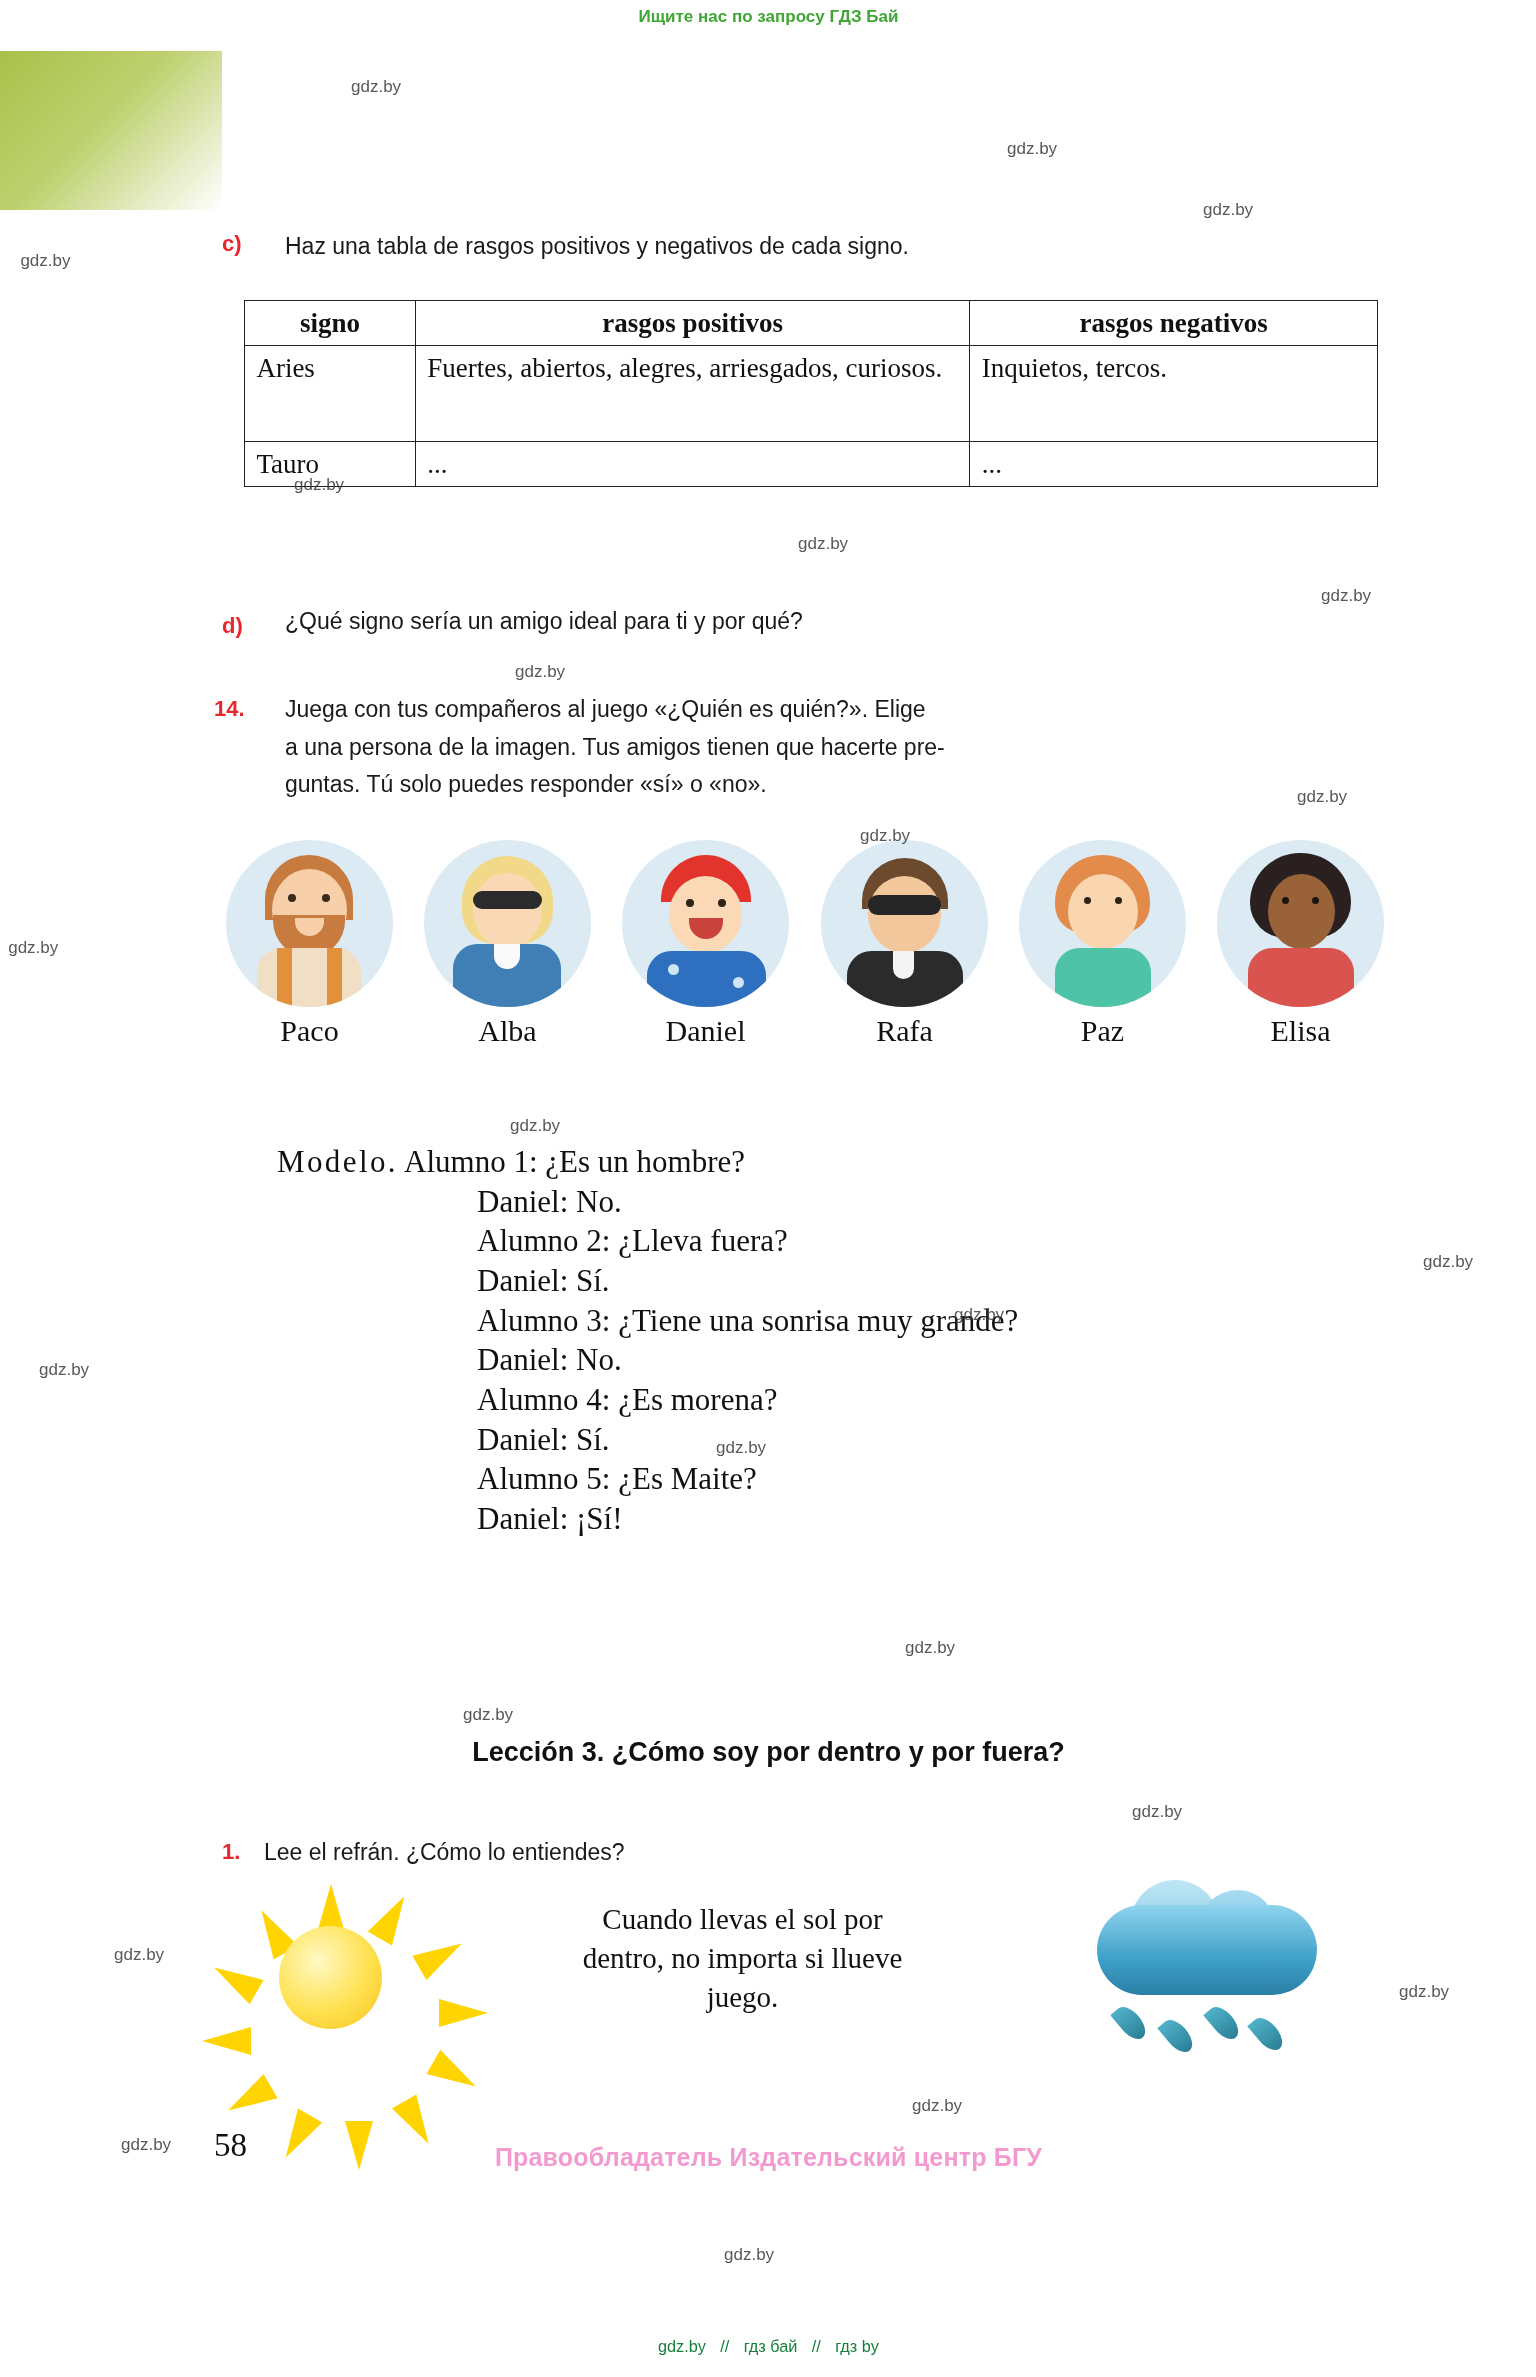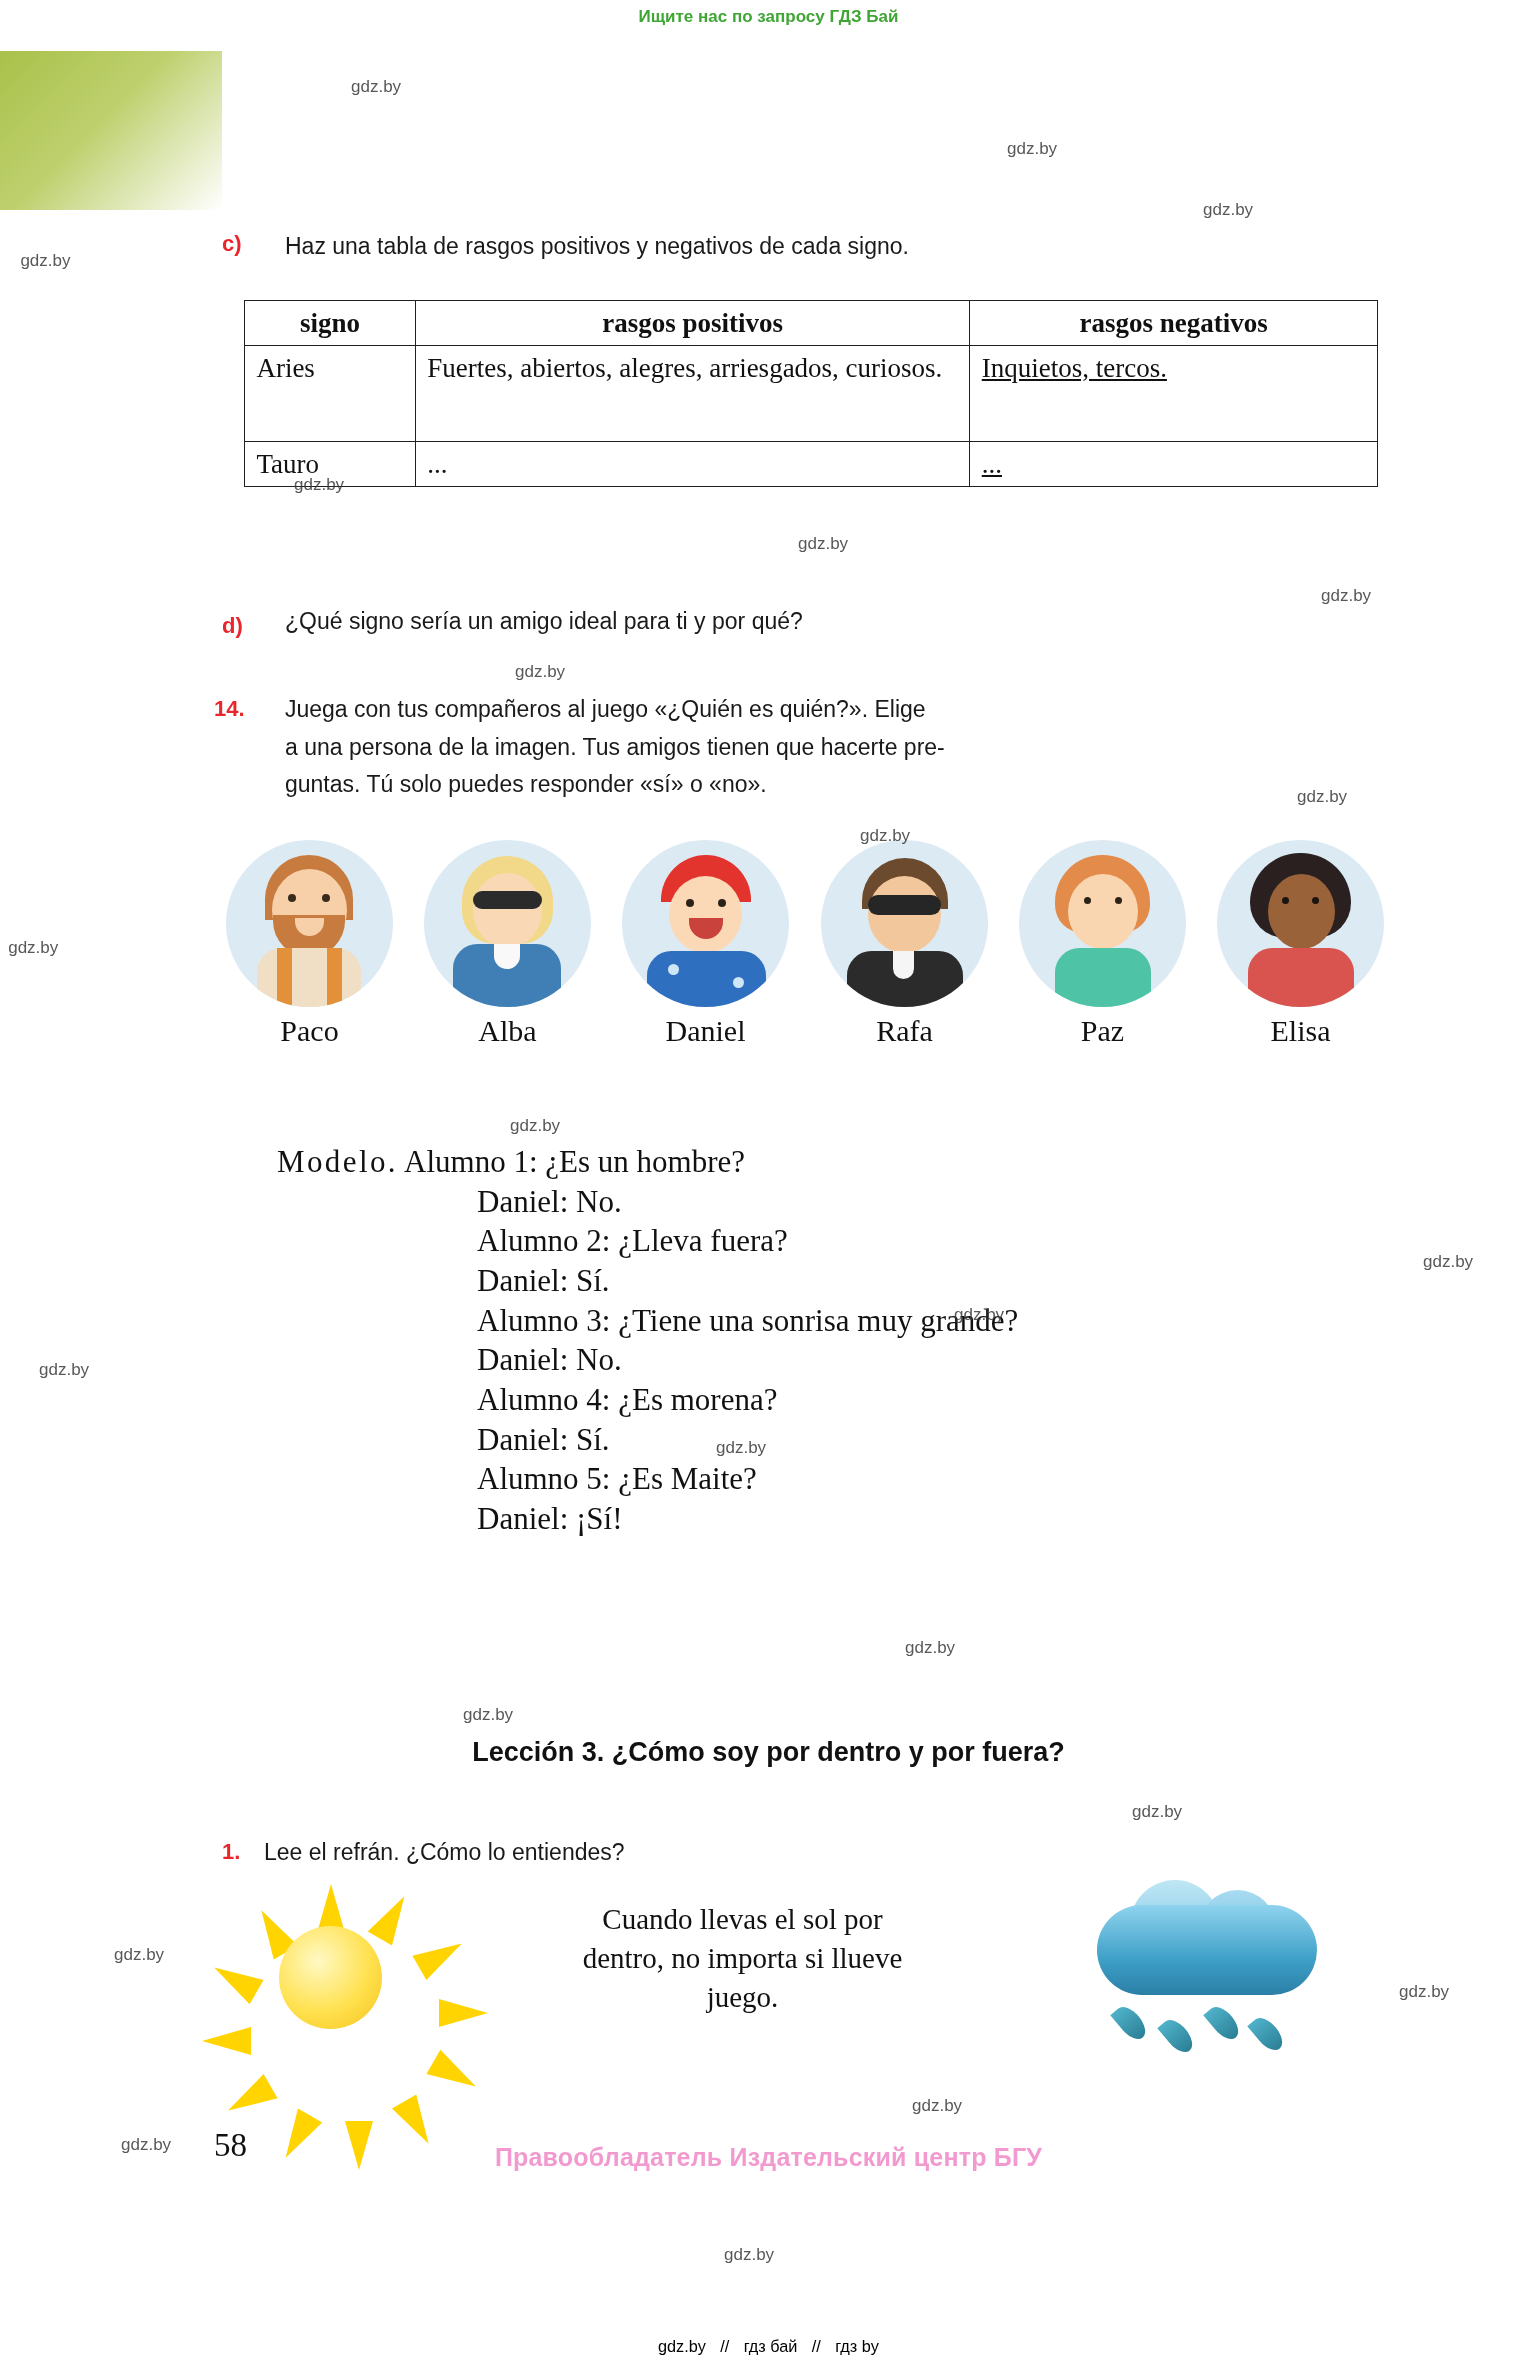--- a/index.html
+++ b/index.html
@@ -68,21 +68,21 @@
   .tbl th, .tbl td {
     border: 1.6px solid #231f20;
     padding: 6.5px 11.4px;
     font-size: 27px;
     vertical-align: top;
     color: #111;
   }
   .tbl th { font-weight: bold; text-align: center; font-size: 27px; }
   .tbl td.sign { width: 171px; white-space: nowrap; }
   .tbl td.pos  { width: 555px; margin-left: 10px; }
-  .tbl td.neg  { width: 408px; text-decoration: underline; }
+  .tbl td.neg  { width: 408px; }
   .tbl .tall { height: 96px; }
 
   
   .avatars {
     position: absolute;
     left: 222px; top: 840px;
     width: 1158px; height: 237px;
   }
   .avatar-cell {
     position: absolute;
@@ -194,21 +194,21 @@
     font-size: 25px;
     font-weight: bold;
     color: #f29ad0;
     letter-spacing: 0.2px;
   }
   .bottom-links {
     position: absolute;
     left: 0; top: 2337px; width: 1537px;
     text-align: center;
     font-size: 16.3px;
-    color: #000000;
+    color: #15803d;
   }
   .bottom-links span { margin: 0 4.9px; }
 </style>
 </head>
 <body>
 
 <div class="top-banner">Ищите нас по запросу ГДЗ Бай</div>
 
 <div class="corner-deco"></div>
 

